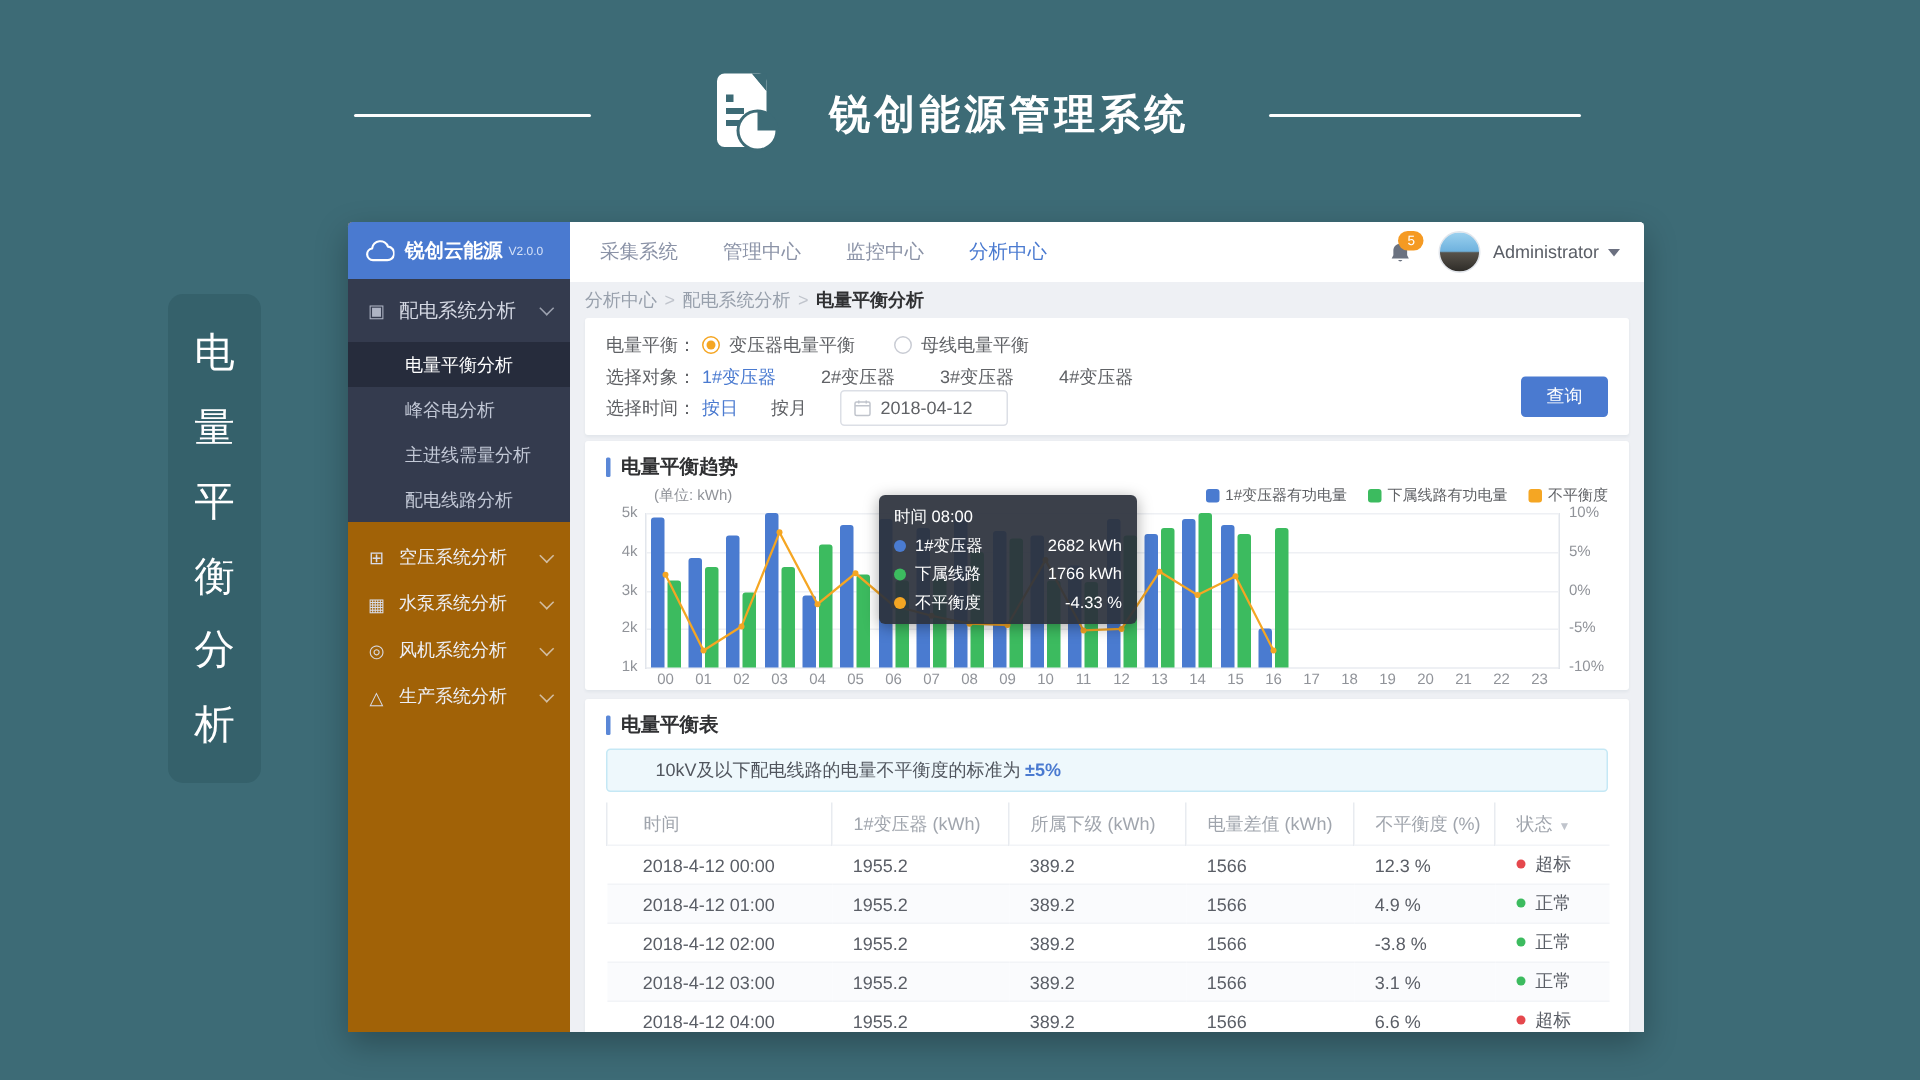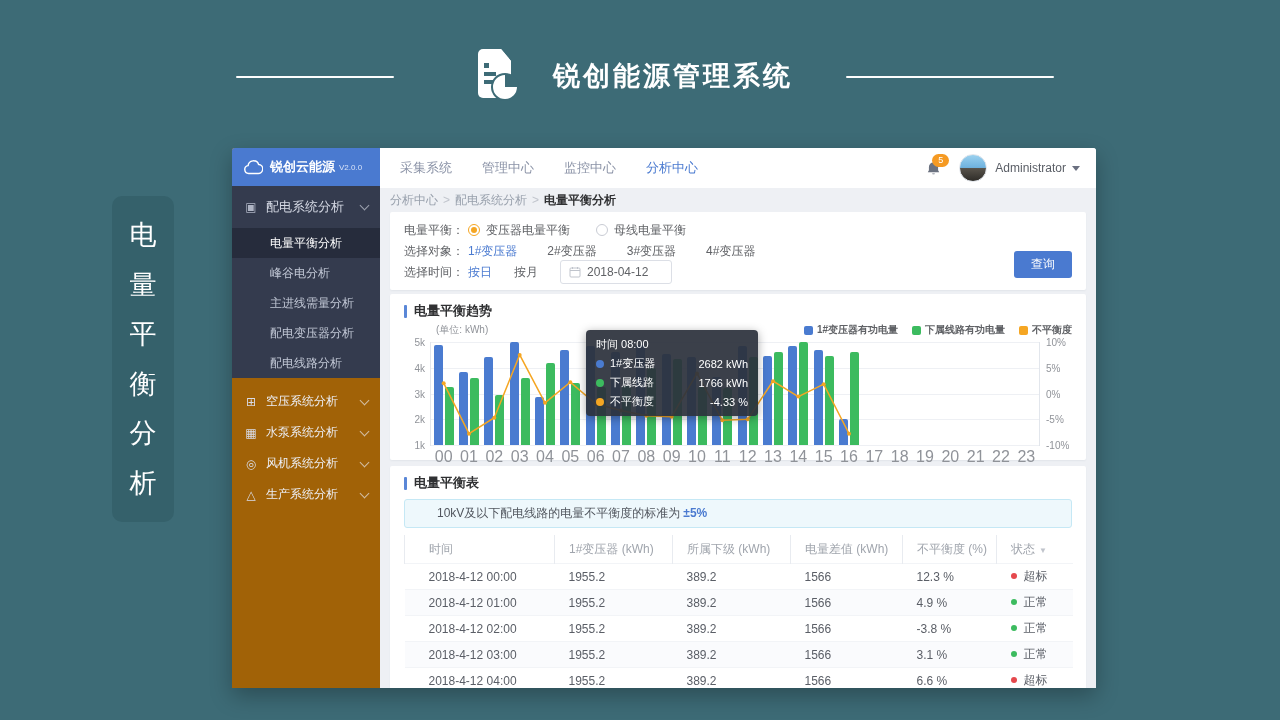--- a/index.html
+++ b/index.html
@@ -80,35 +80,35 @@
   .date-val{font-size:12px;color:#606266;margin-left:6px;}
   .query-btn{position:absolute;right:14px;bottom:12px;background:#4a7ad0;color:#fff;font-size:12px;
              padding:5px 17px;border-radius:3px;border:none;cursor:pointer;}
 
   
   .chart-card{height:166px;padding:8px 14px;margin-bottom:6px;box-sizing:border-box;position:relative;}
   .card-title{display:flex;align-items:center;font-size:13px;color:#303133;font-weight:700;}
   .title-bar{width:3px;height:13px;background:#5a87d7;margin-right:7px;border-radius:1px;}
   .chart-meta{display:flex;justify-content:space-between;align-items:flex-start;height:17px;margin-top:3px;margin-left:32px;}
   .unit{font-size:10px;color:#909399;}
-  .legend{display:flex;align-items:center;font-weight:bold;}
+  .legend{display:flex;align-items:center;}
   .legend-item{display:flex;align-items:center;margin-left:14px;font-size:10px;color:#606266;cursor:pointer;}
   .legend-sq{width:9px;height:9px;border-radius:2px;margin-right:4px;}
   .chart-body{display:flex;height:104px;margin-top:2px;}
   .y-axis{position:relative;font-size:10px;color:#909399;flex-shrink:0;}
   .y-left{width:26px;}
   .y-right{width:32px;}
   .y-tick{position:absolute;transform:translateY(-50%);white-space:nowrap;}
   .y-left .y-tick{right:5px;}
   .y-right .y-tick{left:6px;}
   .plot{position:relative;flex:1;border-left:1px solid #e2e6ec;border-right:1px solid #e2e6ec;border-bottom:1px solid #dfe3e9;}
   .gridline{position:absolute;left:0;right:0;height:1px;background:#eef0f4;}
   .bar{position:absolute;bottom:0;border-radius:2px 2px 0 0;z-index:1;}
   .x-axis{position:absolute;left:0;right:0;top:106px;height:13px;}
-  .x-tick{position:absolute;transform:translateX(-50%);font-size:16px;color:#909399;white-space:nowrap;}
+  .x-tick{position:absolute;transform:translateX(-50%);font-size:10px;color:#909399;white-space:nowrap;}
   .tooltip{position:absolute;left:155px;top:-12px;width:152px;background:rgba(44,49,60,.93);border-radius:4px;
            padding:7px 10px;color:#fff;font-size:11px;z-index:6;box-shadow:0 2px 10px rgba(0,0,0,.35);}
   .trow{display:flex;align-items:center;margin-top:4px;}
   .tdot{width:8px;height:8px;border-radius:50%;margin-right:6px;flex-shrink:0;}
   .tval{margin-left:auto;}
 
   
   .table-card{height:262px;padding:8px 14px;box-sizing:border-box;}
   .notice{margin-top:7px;background:#eef8fc;border:1px solid #c5e8f5;border-radius:3px;
           padding:5px 32px;font-size:12px;color:#51565e;}
@@ -165,21 +165,20 @@
     <div class="menu-dark">
       <div class="group-header">
         <span class="glyph">▣</span>
         <span>配电系统分析</span>
         <span class="chev"></span>
       </div>
       <div id="submenu">
           <div class="submenu-item active">电量平衡分析</div>
           <div class="submenu-item">峰谷电分析</div>
           <div class="submenu-item">主进线需量分析</div>
-          <div class="submenu-item">配电变压器分析</div>
           <div class="submenu-item">配电线路分析</div>
         </div>
     </div>
     <div class="menu-light" id="side-groups">
         <div class="group-item">
           <span class="glyph">⊞</span>
           <span>空压系统分析</span>
           <span class="chev"></span>
         </div>
         <div class="group-item">

